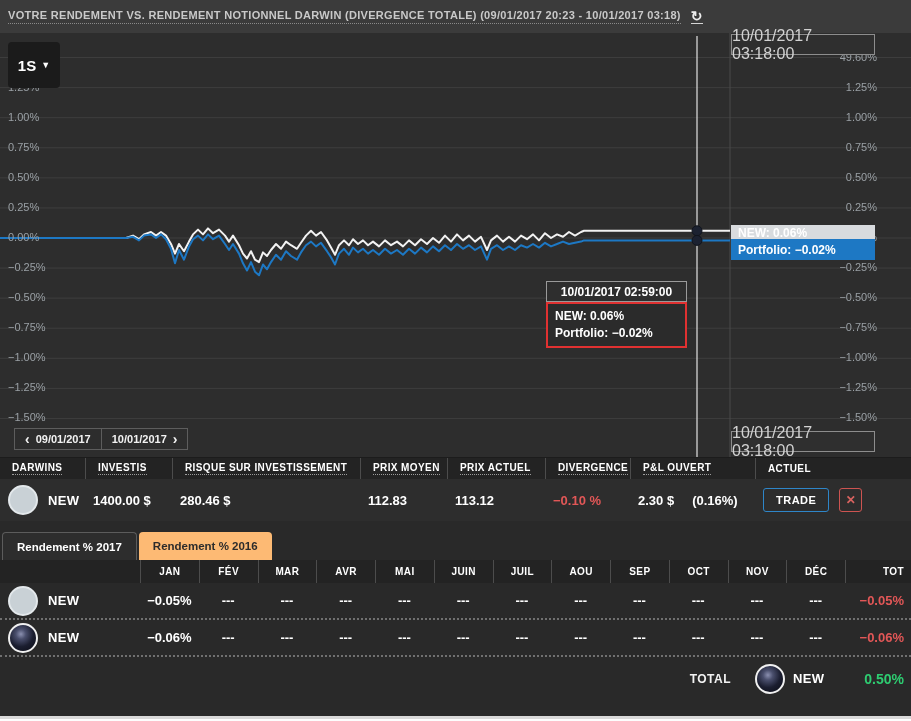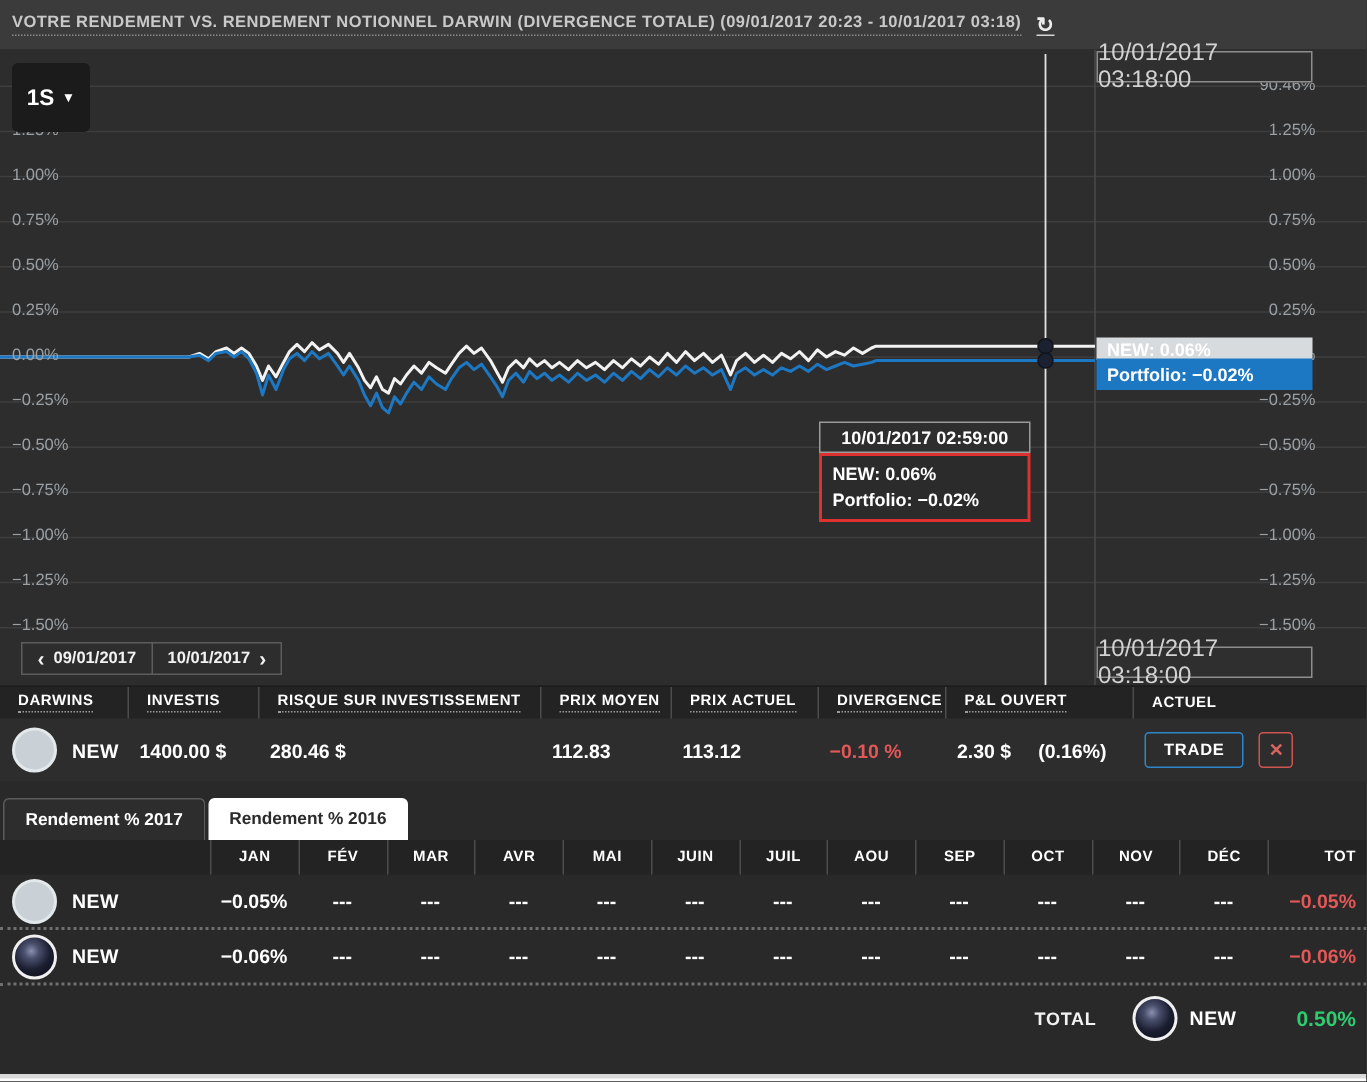--- a/index.html
+++ b/index.html
@@ -69,21 +69,21 @@
                display:flex; align-items:center; cursor:pointer; }
   .close-btn { width:23px; height:24px; margin-left:10px; border:1px solid #cd5451; border-radius:3px;
                color:#d96360; font-size:12px; font-weight:bold; display:flex; align-items:center;
                justify-content:center; cursor:pointer; }
 
   
   .tabs { position:absolute; left:2px; top:532px; display:flex; }
   .tab { height:28px; padding:0 14px; display:flex; align-items:center; font-size:11.5px; font-weight:bold;
          border-radius:4px 4px 0 0; cursor:pointer; }
   .tab.active { background:#2d2d2d; border:1px solid #5c5c5c; border-bottom:none; color:#fff; }
-  .tab.inactive { background:#ffffff; color:#2c2c2c; margin-left:2px; }
+  .tab.inactive { background:#fdba74; color:#2c2c2c; margin-left:2px; }
 
   
   .mtable { position:absolute; left:0; top:560px; width:911px; }
   .mhead { display:flex; height:23px; background:#232323; }
   .mh { display:flex; align-items:center; justify-content:center; color:#fff; font-size:10px;
         font-weight:bold; letter-spacing:.4px; }
   .mh + .mh { border-left:1px solid #4c4c4c; }
   .mrow { display:flex; height:37px; align-items:center; border-bottom:2px dotted #707070; }
   .mname { width:140px; display:flex; align-items:center; padding-left:8px; flex:none; }
   .mcol { width:58.75px; flex:none; display:flex; align-items:center; justify-content:center;
@@ -124,21 +124,21 @@
         <line x1="0" y1="355.375" x2="911" y2="355.375" stroke="#3e3e3e" stroke-width="1"></line>
         <line x1="0" y1="385.45" x2="911" y2="385.45" stroke="#3e3e3e" stroke-width="1"></line>
         <line x1="730" y1="0" x2="730" y2="424" stroke="#4a4a4a" stroke-width="1"></line>
         <line x1="697" y1="3" x2="697" y2="424" stroke="#e2e2e2" stroke-width="1.2"></line>
         <polyline points="0,205.0 126,205.0 133,202.6 139,206.2 144,201.4 151,199.0 156,202.6 161,199.0 166,202.6 171,211.0 175,220.6 179,211.0 184,218.2 189,208.6 193,201.4 198,196.6 203,201.4 208,195.4 213,200.2 219,196.6 225,202.6 229,208.6 233,202.6 239,212.2 243,220.6 247,225.5 251,218.2 255,226.7 259,229.1 263,219.4 267,223.0 271,217.0 276,211.0 281,215.8 286,208.6 291,212.2 297,215.8 301,209.8 306,202.6 311,197.8 316,202.6 321,199.0 327,207.4 331,214.6 335,221.8 339,212.2 344,207.4 349,212.2 353,206.2 358,211.0 363,207.4 368,212.2 373,208.6 379,213.4 385,207.4 391,212.2 397,208.6 403,213.4 409,207.4 415,212.2 421,206.2 427,211.0 433,205.0 439,209.8 445,202.6 451,208.6 457,201.4 463,207.4 469,202.6 475,208.6 481,203.8 487,217.0 491,207.4 497,202.6 503,208.6 509,203.8 515,208.6 521,202.6 527,206.2 533,201.4 539,207.4 545,200.2 551,205.0 557,201.4 563,203.8 569,199.0 575,202.6 581,199.0 584,197.8 730,197.8" fill="none" stroke="#f2f2f2" stroke-width="2" stroke-linejoin="round"></polyline>
         <polyline points="0,205.0 126,205.0 133,203.8 139,207.4 144,202.6 151,201.4 156,205.0 161,201.4 166,206.2 171,215.8 175,230.3 179,217.0 184,226.7 189,213.4 193,206.2 198,202.6 203,207.4 208,201.4 213,206.2 219,202.6 225,211.0 229,217.0 233,211.0 239,220.6 243,230.3 247,237.5 251,229.1 255,238.7 259,242.3 263,231.5 267,236.3 271,229.1 276,221.8 281,226.7 286,218.2 291,223.0 297,226.7 301,219.4 306,212.2 311,208.6 316,213.4 321,209.8 327,218.2 331,224.2 335,231.5 339,220.6 344,215.8 349,221.8 353,214.6 358,219.4 363,215.8 368,220.6 373,217.0 379,221.8 385,215.8 391,220.6 397,217.0 403,221.8 409,215.8 415,220.6 421,214.6 427,219.4 433,213.4 439,218.2 445,212.2 451,217.0 457,211.0 463,215.8 469,212.2 475,217.0 481,213.4 487,226.7 491,215.8 497,212.2 503,217.0 509,213.4 515,217.0 521,212.2 527,214.6 533,211.0 539,214.6 545,209.8 551,213.4 557,211.0 563,208.6 569,211.0 575,209.8 581,208.6 584,207.4 730,207.4" fill="none" stroke="#1d78c4" stroke-width="2" stroke-linejoin="round"></polyline>
         <circle cx="697" cy="197.782" r="5" fill="#1b2130" stroke="#10141d" stroke-width="1"></circle>
         <circle cx="697" cy="207.406" r="5" fill="#1b2130" stroke="#10141d" stroke-width="1"></circle>
       </svg>
     <div id="ticks">
-        <div class="tick-label right" style="right: 34px; top: 17.55px;">90.46%</div>
+        <div class="tick-label right" style="right: 34px; top: 17.55px;">49.60%</div>
         <div class="tick-label" style="left: 8px; top: 47.625px;">1.25%</div>
         <div class="tick-label right" style="right: 34px; top: 47.625px;">1.25%</div>
         <div class="tick-label" style="left: 8px; top: 77.7px;">1.00%</div>
         <div class="tick-label right" style="right: 34px; top: 77.7px;">1.00%</div>
         <div class="tick-label" style="left: 8px; top: 107.775px;">0.75%</div>
         <div class="tick-label right" style="right: 34px; top: 107.775px;">0.75%</div>
         <div class="tick-label" style="left: 8px; top: 137.85px;">0.50%</div>
         <div class="tick-label right" style="right: 34px; top: 137.85px;">0.50%</div>
         <div class="tick-label" style="left: 8px; top: 167.925px;">0.25%</div>
         <div class="tick-label right" style="right: 34px; top: 167.925px;">0.25%</div>

